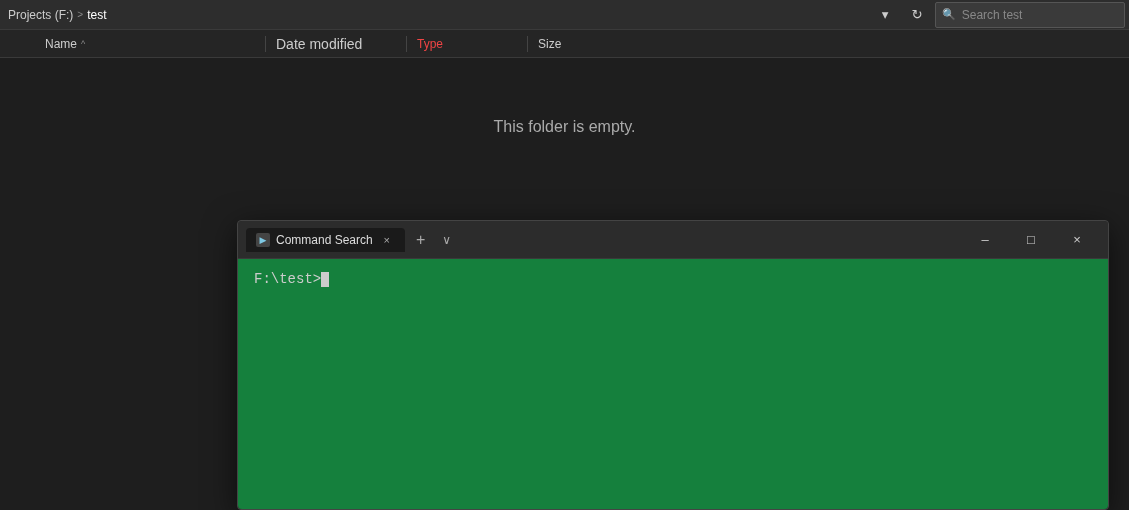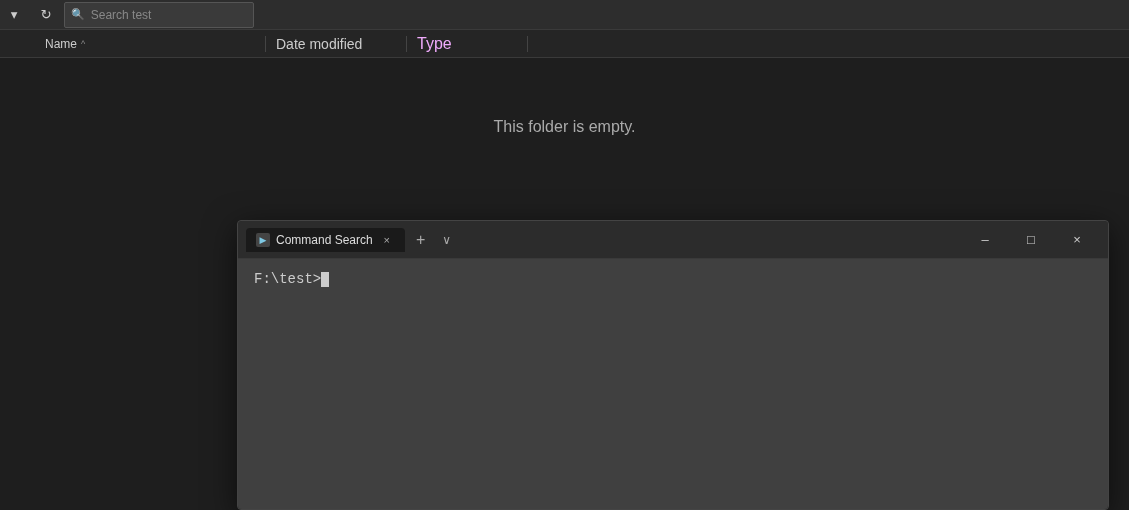--- a/index.html
+++ b/index.html
@@ -103,22 +103,22 @@
     }
     .col-date {
       width: 140px;
       padding-left: 10px;
       color: #ccc;
       font-size: 14px;
     }
     .col-type {
       width: 120px;
       padding-left: 10px;
-      color: #f0abfc;
-      font-size: 16px;
+      color: #ef4444;
+      font-size: 12px;
     }
     .col-size {
       flex: 1;
       padding-left: 10px;
       color: #ccc;
       font-size: 12px;
     }
 
     
     .file-content {
@@ -235,21 +235,21 @@
       background: transparent;
       color: #ccc;
       cursor: pointer;
       display: flex;
       align-items: center;
       justify-content: center;
       font-size: 13px;
     }
     .terminal-body {
       flex: 1;
-      background: #404040;
+      background: #15803d;
       border-radius: 0 0 4px 4px;
       padding: 12px 16px;
       font-family: 'Consolas', 'Courier New', monospace;
       font-size: 14px;
       color: #ccc;
     }
     .cursor {
       display: inline-block;
       width: 8px;
       height: 15px;
@@ -258,20 +258,25 @@
       animation: blink 1s step-end infinite;
     }
     @keyframes blink {
       50% { opacity: 0; }
     }
   </style>
 </head>
 <body>
 
 <div class="address-bar">
+  <div class="breadcrumb">
+    <span>Projects (F:)</span>
+    <span class="breadcrumb-chevron">&gt;</span>
+    <span class="breadcrumb-current">test</span>
+  </div>
   <div class="addr-right">
     <button class="addr-btn">▾</button>
     <button class="addr-btn">↻</button>
     <div class="search-box">
       <span class="search-icon-svg">🔍</span>
       <span style="color:#888;font-size:12px;">Search test</span>
     </div>
   </div>
 </div>
 
@@ -284,20 +289,23 @@
     </div>
     <div class="col-divider"></div>
     <div class="col-date">
       <span>Date modified</span>
     </div>
     <div class="col-divider"></div>
     <div class="col-type">
       <span>Type</span>
     </div>
     <div class="col-divider"></div>
+    <div class="col-size">
+      <span>Size</span>
+    </div>
   </div>
 
   <div class="file-content">
     <span class="empty-msg">This folder is empty.</span>
   </div>
 </div>
 
 <div class="terminal-window">
   <div class="terminal-titlebar">
 

